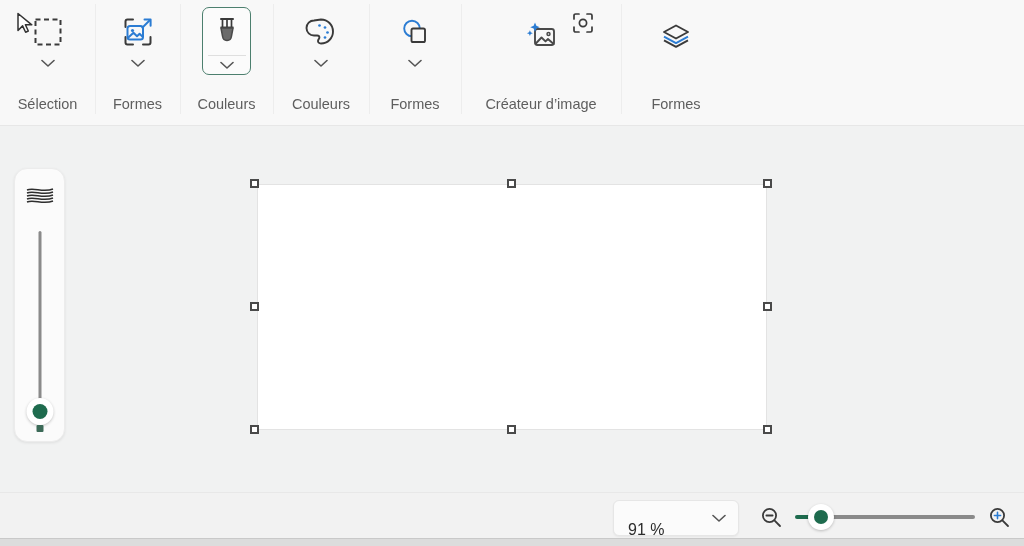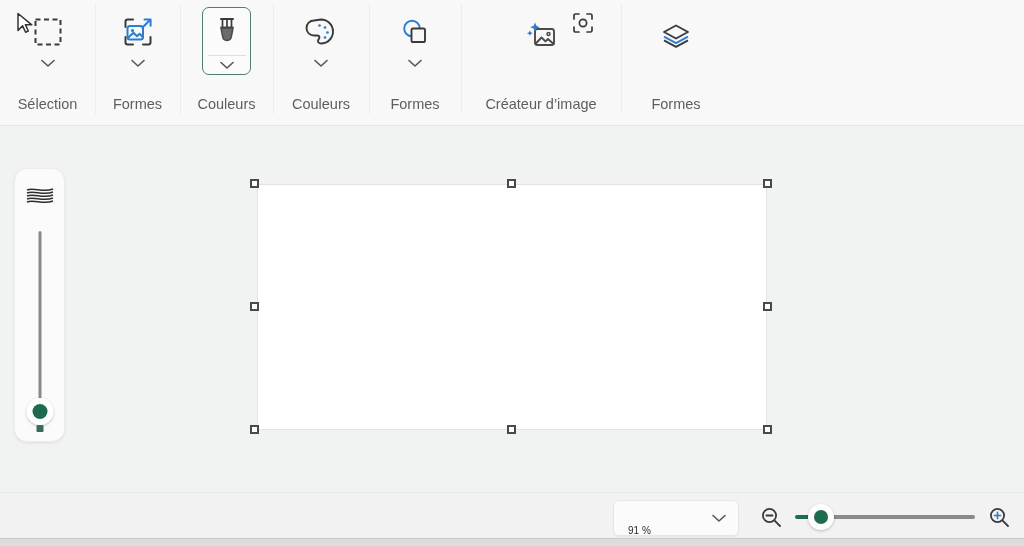--- a/index.html
+++ b/index.html
@@ -180,21 +180,21 @@
     width: 126px; height: 36px;
     background: #fbfbfb;
     border: 1px solid #e6e6e6;
     border-radius: 6px;
     display: flex;
     align-items: center;
     justify-content: space-between;
     padding: 0 12px 0 14px;
     box-shadow: 0 1px 2px rgba(0,0,0,0.05);
   }
-  .zoom-value { font-size: 10px; color: #2c2c2c; margin-top: 24px; }
+  .zoom-value { font-size: 16px; color: #2c2c2c; margin-top: 24px; }
   .sb-zoom-out {
     position: absolute; left: 757px; top: 503px;
     width: 28px; height: 28px;
     display: flex; align-items: center; justify-content: center;
   }
   .sb-zoom-in {
     position: absolute; left: 985px; top: 503px;
     width: 28px; height: 28px;
     display: flex; align-items: center; justify-content: center;
   }

